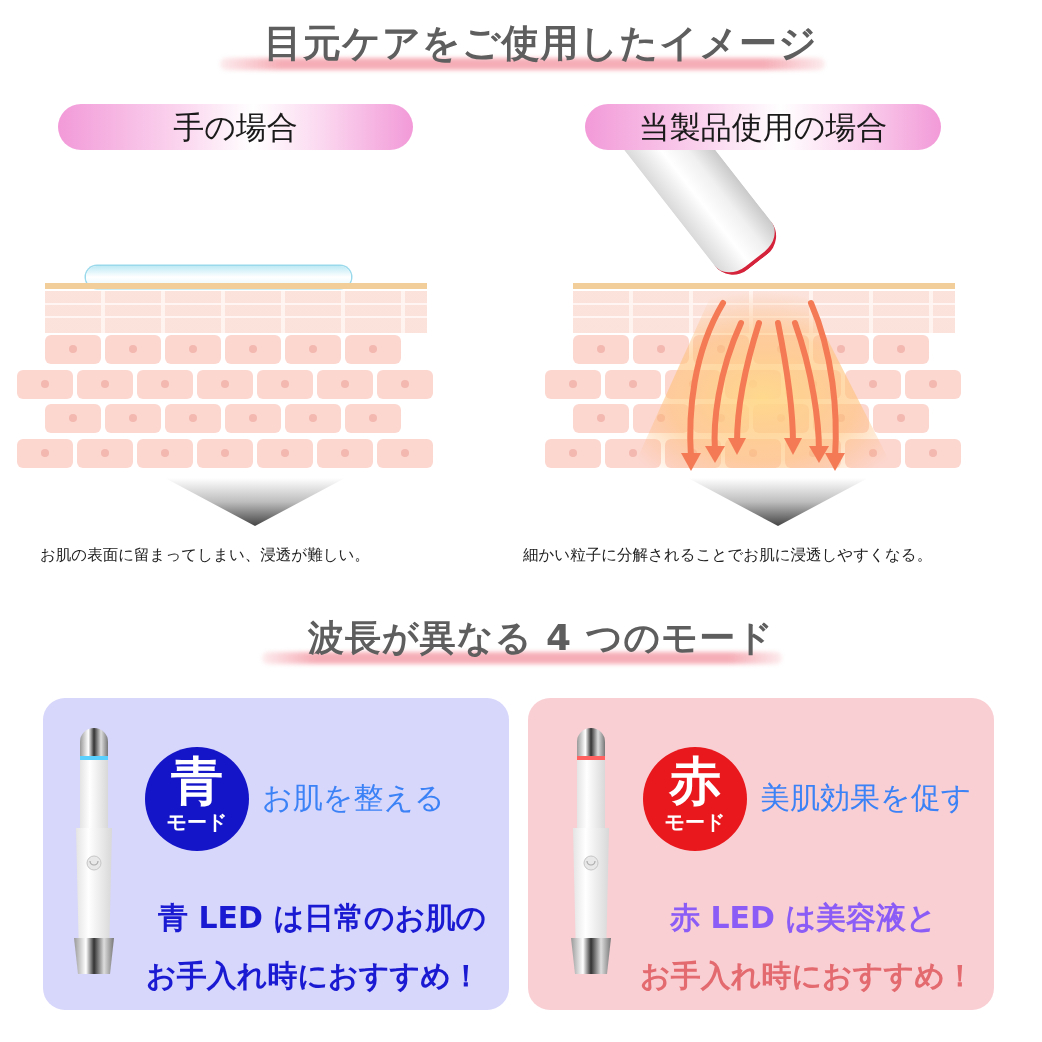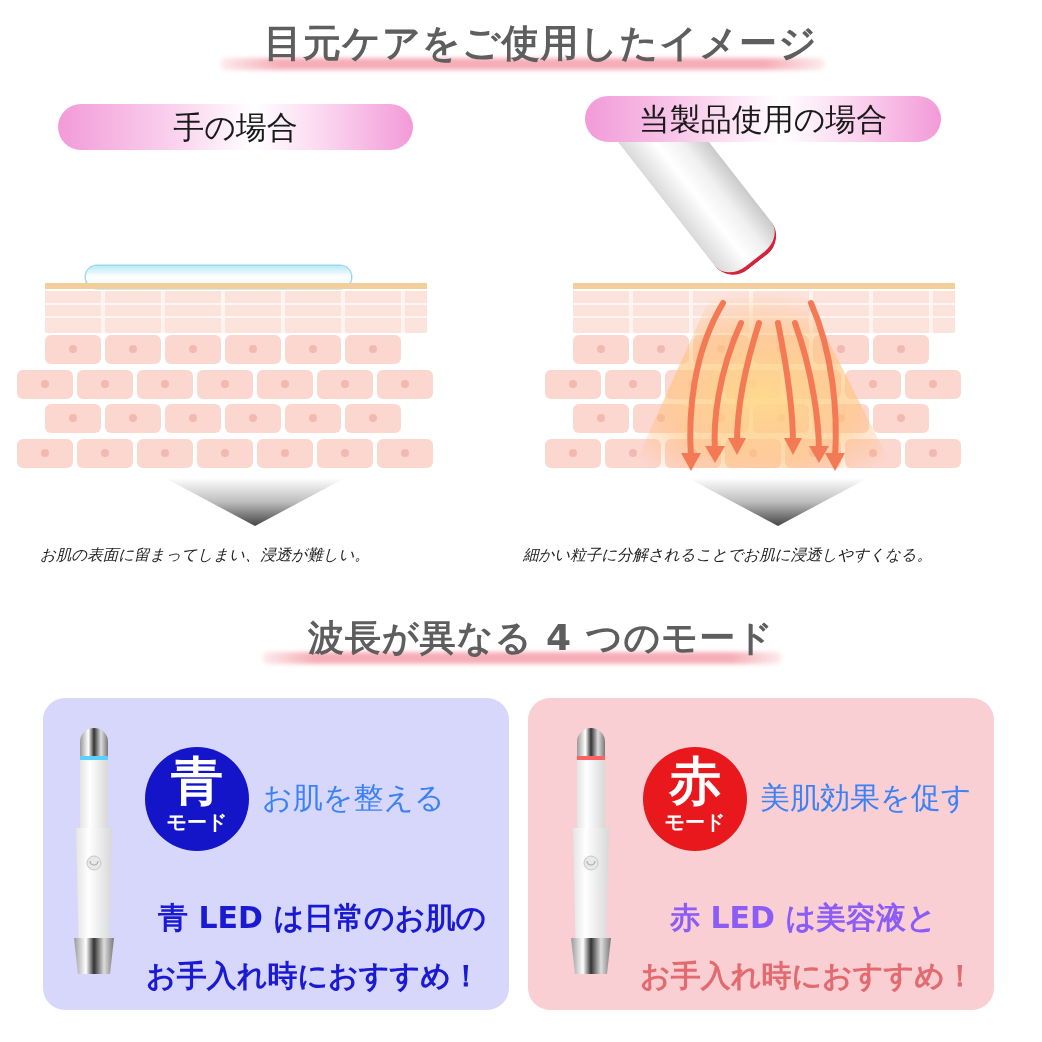--- a/index.html
+++ b/index.html
@@ -21,21 +21,21 @@
   .skin .thin3{position:absolute;left:0;top:33px;width:100%;height:2px;background:#fff5f2;}
   .cells{position:absolute;left:0;top:52px;width:100%;height:134px;display:grid;
      grid-template-rows:repeat(4,1fr);row-gap:4px;}
   .row{display:flex;gap:4px;}
   .row.off{margin-left:-28px;}
   .cell{flex:0 0 56px;height:29px;border-radius:6px;background:#fcd7d0;position:relative;}
   .cell::after{content:"";position:absolute;left:24px;top:10px;width:8px;height:8px;border-radius:50%;background:#f3b8b0;}
   .arrowdown-wrap{width:180px;height:48px;
      background:linear-gradient(180deg,#ffffff 0%,#bdbdbd 50%,#444 100%);
      clip-path:polygon(0 0,100% 0,50% 100%);}
-  .caption{font-size:15.5px;color:#222;white-space:nowrap;font-style:italic;}
+  .caption{font-size:15.5px;color:#222;white-space:nowrap;}
   .card{width:466px;height:312px;border-radius:22px;}
   .card.blue{background:#d7d6fb;}
   .card.red{background:#f9cfd4;}
   .badge{width:104px;height:104px;border-radius:50%;color:#fff;text-align:center;font-weight:bold;}
   .badge .big{font-size:52px;line-height:60px;display:block;margin-top:4px;}
   .badge .small{font-size:20px;line-height:22px;display:block;}
   .mode-desc{font-size:30px;color:#3b82f6;}
   .line{font-size:30px;font-weight:bold;white-space:nowrap;margin-top:20px;}
   .device{width:50px;height:250px;}
 </style>
@@ -43,21 +43,21 @@
 <body>
 
 <div class="abs underline" style="left:220px;top:58px;width:605px;"></div>
 <div class="abs headline" style="top:18px;font-size:38px;">
   <span class="txt">目元ケアをご使用したイメージ</span>
 </div>
 
 <div class="abs pill" style="left:58px;top:104px;width:355px;">
   <span>手の場合</span>
 </div>
-<div class="abs pill" style="left:585px;top:96px;width:356px;z-index:3;">
+<div class="abs pill" style="left:585px;top:104px;width:356px;z-index:3;">
   <span>当製品使用の場合</span>
 </div>
 
 <div class="abs" style="left:86px;top:266px;width:265px;height:22px;border-radius:12px;
      background:linear-gradient(180deg,#bfeaf5,#ffffff 50%,#e6f8fd);box-shadow:0 0 0 1.5px #9ad9ec;"></div>
 <div class="abs skin" style="left:45px;top:283px;">
   <div class="surface"></div>
   <div class="thin"></div>
     <div class="thin2"></div>
     <div class="thin3"></div>

